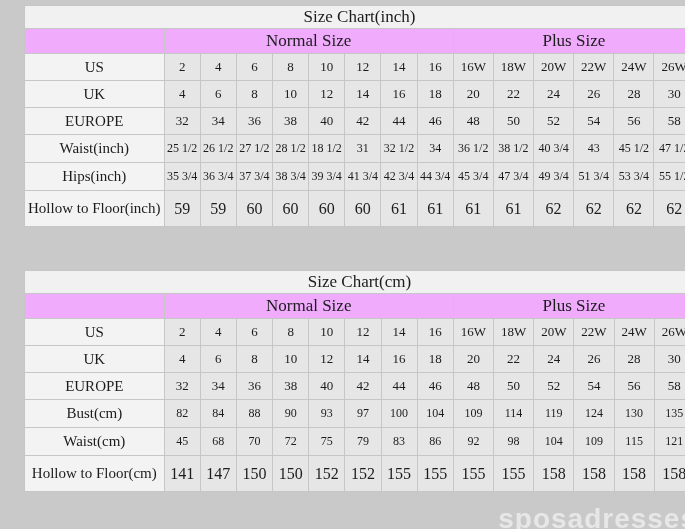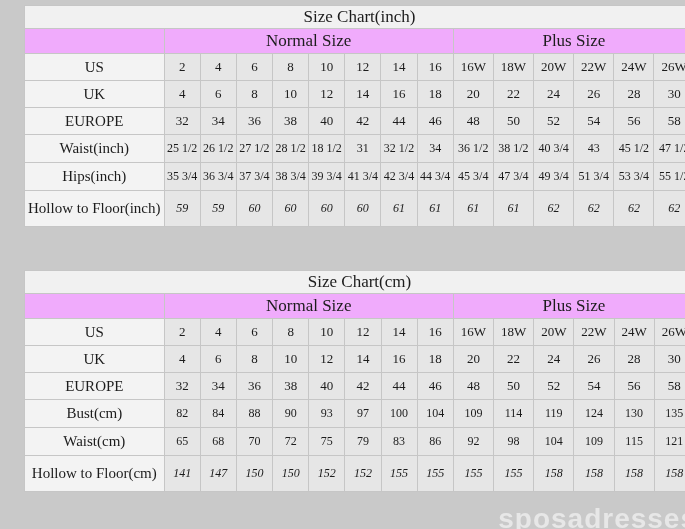--- a/index.html
+++ b/index.html
@@ -56,21 +56,21 @@
     font-size: 15px;
   }
   tbody td {
     background: #e6e6e6;
     font-size: 12px;
   }
   tr.size-row { height: 27px; }
   tr.size-row td { font-size: 13px; }
   tr.measure-row { height: 28px; }
   tr.hollow-row { height: 36px; }
-  tr.hollow-row td { font-size: 12px; font-style: italic; }
+  tr.hollow-row td { font-size: 16px; }
 
   col.c-label { width: 139px; }
   col.c-n { width: 36px; }
   col.c-p { width: 40px; }
 
   .watermark {
     position: absolute;
     right: -12px;
     bottom: -6px;
     font-family: "Liberation Sans", sans-serif;
@@ -312,21 +312,21 @@
           <td>104</td>
           <td>109</td>
           <td>114</td>
           <td>119</td>
           <td>124</td>
           <td>130</td>
           <td>135</td>
         </tr>
         <tr class="measure-row">
           <th class="row-label">Waist(cm)</th>
-          <td>65</td>
+          <td>45</td>
           <td>68</td>
           <td>70</td>
           <td>72</td>
           <td>75</td>
           <td>79</td>
           <td>83</td>
           <td>86</td>
           <td>92</td>
           <td>98</td>
           <td>104</td>

